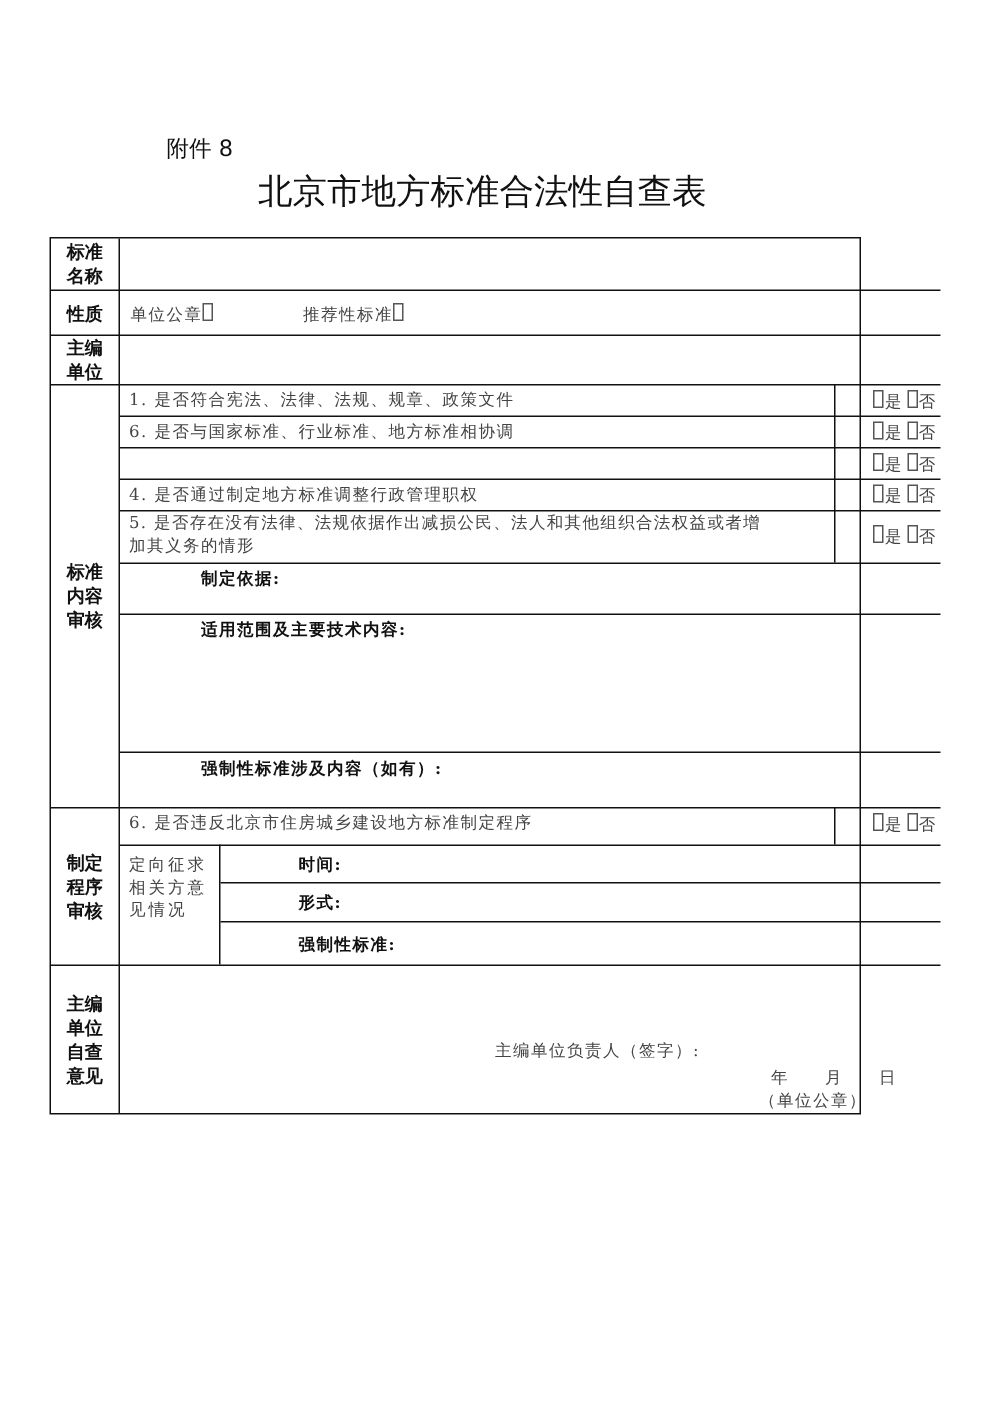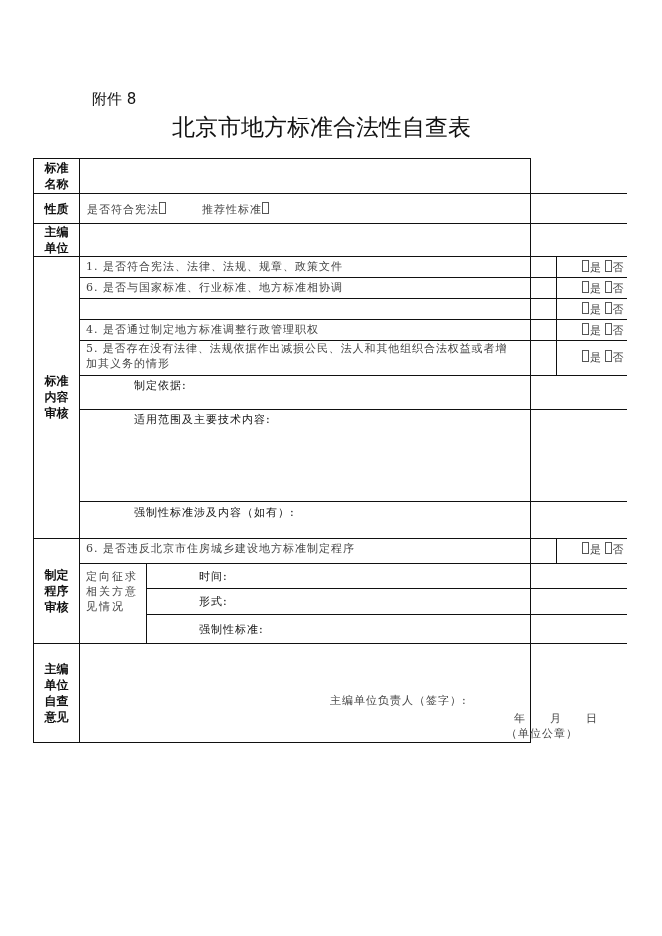--- a/index.html
+++ b/index.html
@@ -1,26 +1,26 @@
 <!DOCTYPE html>
 <html><head>
 <meta charset="utf-8">
 <style>
   html, body { margin:0; padding:0; background:#fff; }
   body { width:662px; height:936px; position:relative; overflow:hidden;
          font-family:"DejaVu Serif","Liberation Serif",serif; color:#222; }
-  .attach { position:absolute; left:92px; top:90px; font-family:"DejaVu Sans","Liberation Sans",sans-serif; font-size:15px; color:#111; }
+  .attach { position:absolute; left:111px; top:90px; font-family:"DejaVu Sans","Liberation Sans",sans-serif; font-size:15px; color:#111; }
   .title { position:absolute; left:172px; top:112px; font-family:Liberation Sans, sans-serif; font-size:23px; color:#111; letter-spacing:0px; }
-  .form { position:absolute; left:33px; top:158px; width:498px; height:585px; border:1px solid #111; box-sizing:border-box; }
+  .form { position:absolute; left:33px; top:158px; width:541px; height:585px; border:1px solid #111; box-sizing:border-box; }
   .ln { position:absolute; background:#111; }
   .h { height:1px; }
   .v { width:1px; }
   .lbl { position:absolute; font-size:12px; font-weight:bold; color:#111; line-height:16px; text-align:center; width:45px; }
   .txt { position:absolute; font-size:11px; color:#444; line-height:14px; white-space:nowrap; letter-spacing:1px; }
-  .bold { position:absolute; font-size:11px; font-weight:normal; color:#111; white-space:nowrap; letter-spacing:1px;padding-left:47px; }
+  .bold { position:absolute; font-size:11px; font-weight:bold; color:#111; white-space:nowrap; letter-spacing:1px;padding-left:47px; }
   .yn { position:absolute; font-size:11px; color:#444; white-space:nowrap;margin-left:20px; }
   .box { display:inline-block; width:5px; height:10px; border:1px solid #555; vertical-align:-1px; margin-right:1px; }
 </style>
 </head>
 <body>
 
 <div class="attach">附件 8</div>
 <div class="title">北京市地方标准合法性自查表</div>
 
 <div class="form">
@@ -45,21 +45,21 @@
   <div class="ln v" style="left:522px;top:97px;height:119px"></div>
   <div class="ln v" style="left:522px;top:379px;height:25px"></div>
   <div class="ln v" style="left:112px;top:404px;height:80px"></div>
 
   <div class="lbl" style="left:0;top:1px;white-space:pre">标准
 名称</div>
   <div style="position:absolute;left:47px;top:1px;width:545px;height:32px"></div>
 
   <div class="lbl" style="left:0;top:42px">性质</div>
   <div class="txt" style="left:53px;top:43px">
-    <span>是否符合宪法</span><span class="box"></span>
+    <span>单位公章</span><span class="box"></span>
   </div>
   <div class="txt" style="left:168px;top:43px">
     <span>推荐性标准</span><span class="box"></span>
   </div>
 
   <div class="lbl" style="left:0;top:65px;white-space:pre">主编
 单位</div>
   <div style="position:absolute;left:47px;top:65px;width:545px;height:31px"></div>
 
   <div class="lbl" style="left:0;top:214px;white-space:pre">标准

